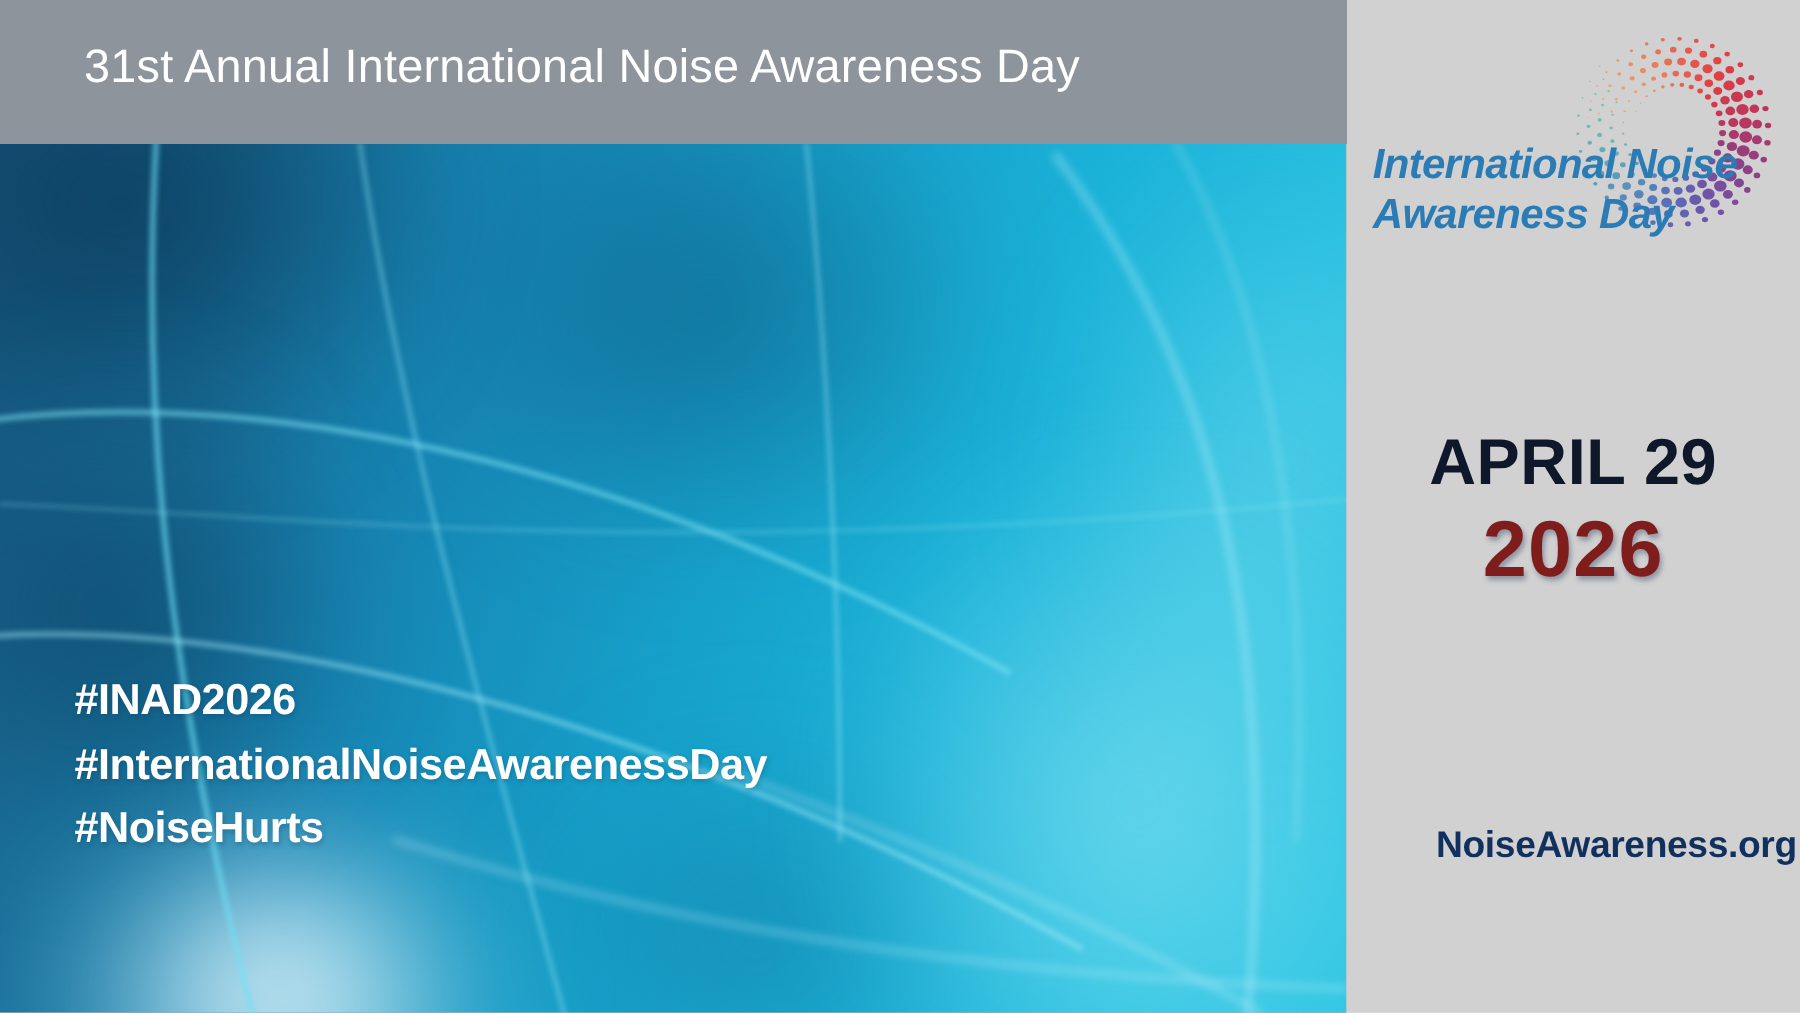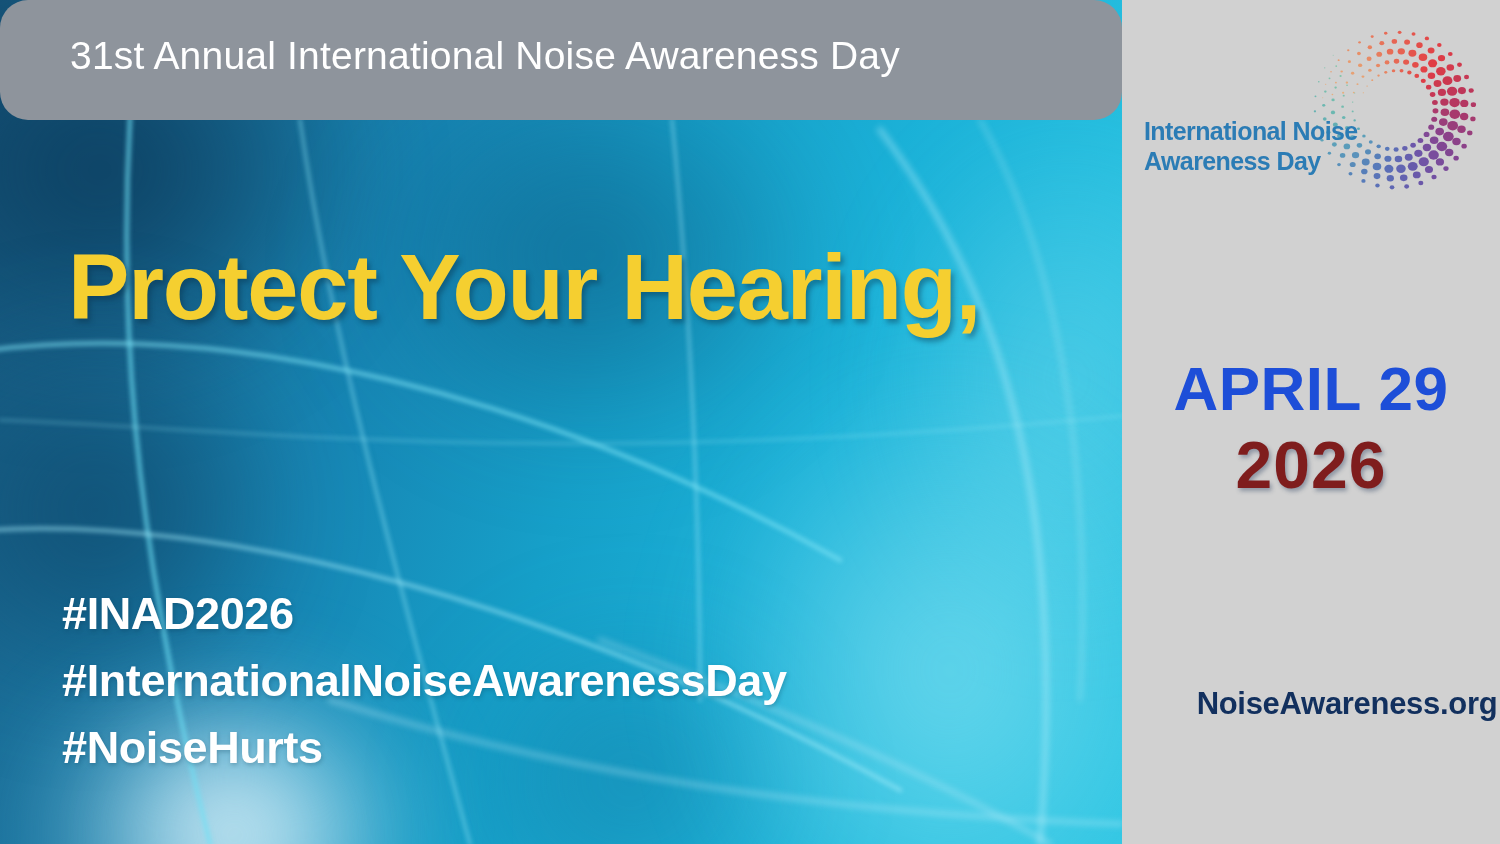--- a/index.html
+++ b/index.html
@@ -96,21 +96,20 @@
   .wire svg { display: block; width: 100%; height: 100%; }
 
   
   #banner {
     position: absolute;
     left: 0; top: 0;
     width: 1122px;
     height: 120px;
     background: #8e949c;
     z-index: 6;
-    border-radius: 28px;
   }
   #banner-title {
     position: absolute;
     left: 70px;
     top: 34px;
     font-size: 39px;
     font-weight: 300;
     letter-spacing: 0.2px;
     color: #ffffff;
     white-space: nowrap;
@@ -129,24 +128,24 @@
     letter-spacing: -1.2px;
     text-shadow: 3px 4px 5px rgba(8,48,72,0.40);
     white-space: nowrap;
   }
   #headline .hl-line { display: block; }
 
   
   #hashtags {
     position: absolute;
     left: 62px;
-    top: 580px;
+    top: 556px;
     z-index: 5;
     color: #ffffff;
-    font-size: 45px;
+    font-size: 36px;
     font-weight: 700;
     line-height: 1.49;
     letter-spacing: -0.4px;
     white-space: nowrap;
     text-shadow: 1px 2px 4px rgba(8,48,72,0.25);
   }
   #hashtags .tag { display: block; }
 
   
   #sidebar {
@@ -173,39 +172,40 @@
     width: 172px;
     height: 172px;
   }
   #logo-mark svg { display: block; }
   #logo-text {
     position: absolute;
     left: 12px;
     top: 94px;
     width: 180px;
     color: #2b7cb5;
-    font-size: 25px;
+    font-size: 35px;
     font-weight: 700;
     line-height: 1.2;
     letter-spacing: -0.6px;
+    font-style: italic;
   }
   #logo-text .lt-line { display: block; white-space: nowrap; }
 
   
   #date-block {
     position: absolute;
     left: 0;
     top: 358px;
     width: 378px;
     text-align: center;
   }
   #date-main {
     display: block;
-    color: #1d4ed8;
-    font-size: 62px;
+    color: #0f172a;
+    font-size: 54px;
     font-weight: 700;
     letter-spacing: 0.5px;
     line-height: 1.0;
   }
   #date-year {
     display: block;
     margin-top: 12px;
     color: #7f1d1d;
     font-size: 66px;
     font-weight: 700;
@@ -268,21 +268,20 @@
         <g filter="url(#sof2)" fill="none" stroke-linecap="round">
           <path d="M 880 130 C 1010 300 1066 520 1040 844" stroke="#bff2fc" stroke-width="6" opacity="0.40"></path>
           <path d="M 980 120 C 1060 260 1092 470 1080 700" stroke="#d6f6fd" stroke-width="4" opacity="0.26"></path>
           <path d="M 330 700 C 520 760 760 810 1122 824" stroke="#cdf3fd" stroke-width="5" opacity="0.34"></path>
           <path d="M 600 640 C 760 700 920 770 1050 844" stroke="#d9f6fe" stroke-width="5" opacity="0.30"></path>
         </g>
       </svg>
     </div>
 
     <div id="headline">
-      <span class="hl-line">Protect Your Hearing,</span>
     </div>
 
     <div id="hashtags">
       <span class="tag">#INAD2026</span>
       <span class="tag">#InternationalNoiseAwarenessDay</span>
       <span class="tag">#NoiseHurts</span>
     </div>
 
     <div id="banner">
       <div id="banner-title">31st Annual International Noise Awareness Day</div>

